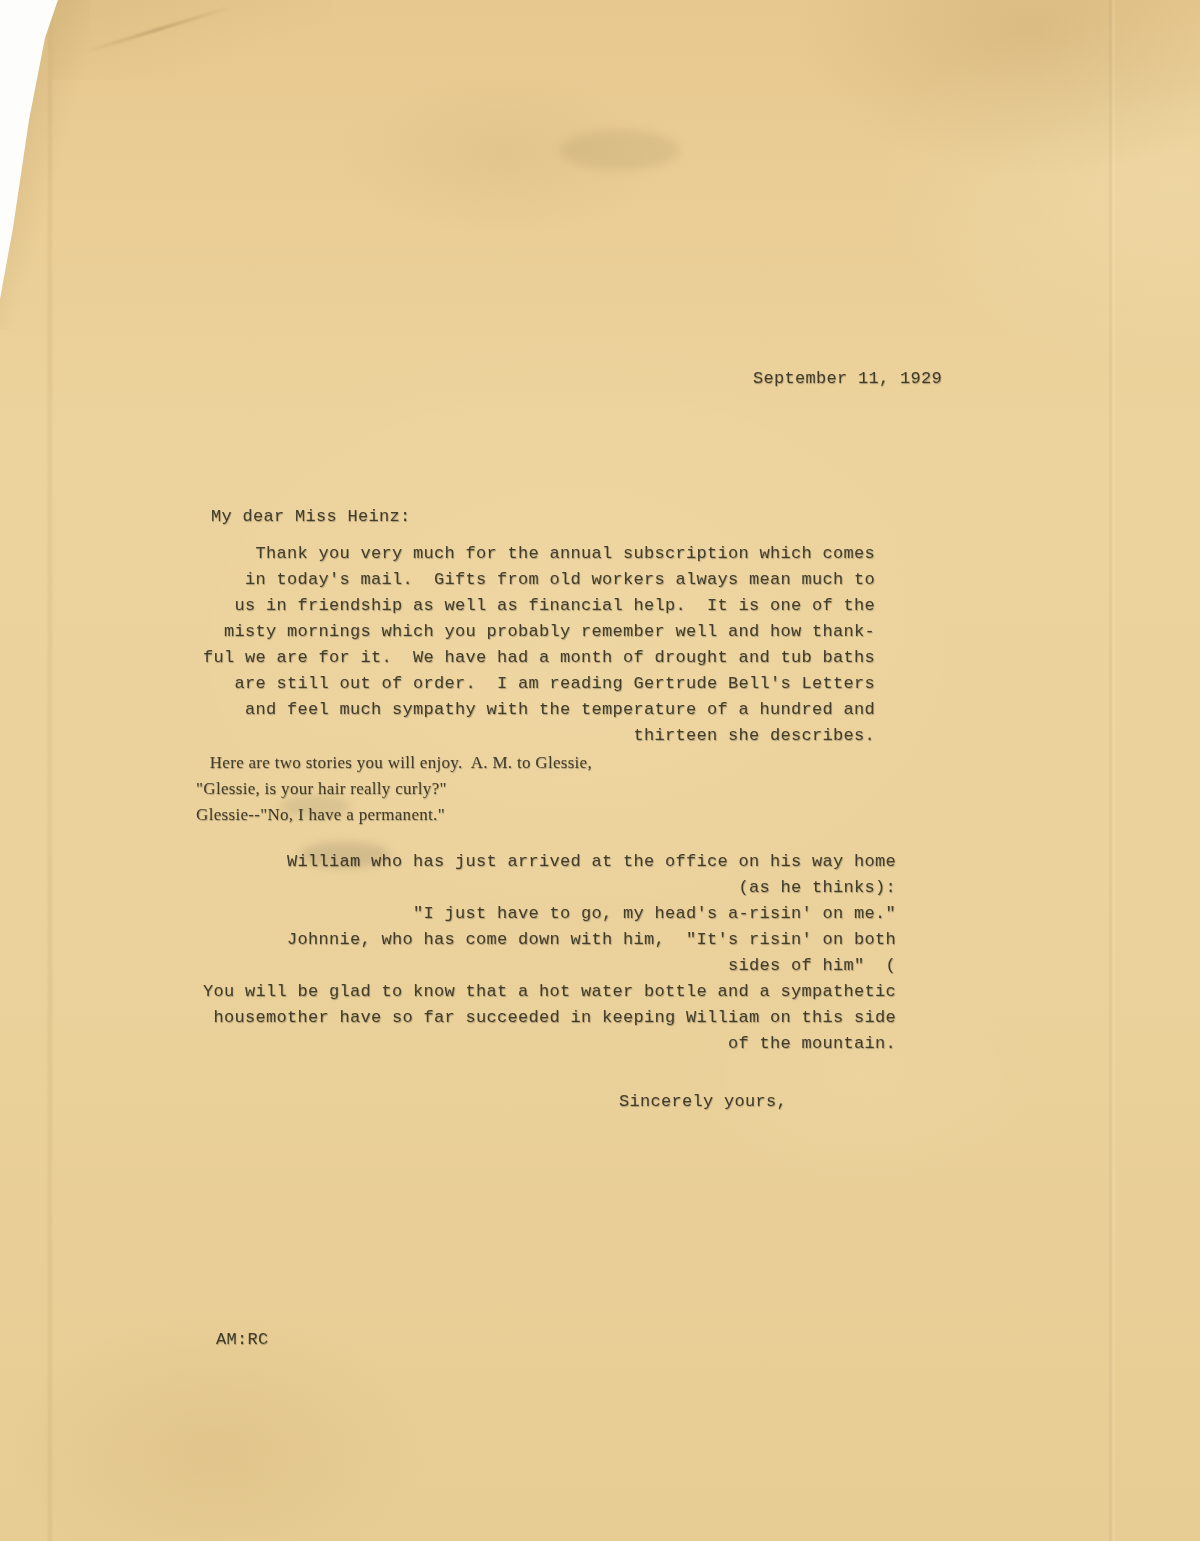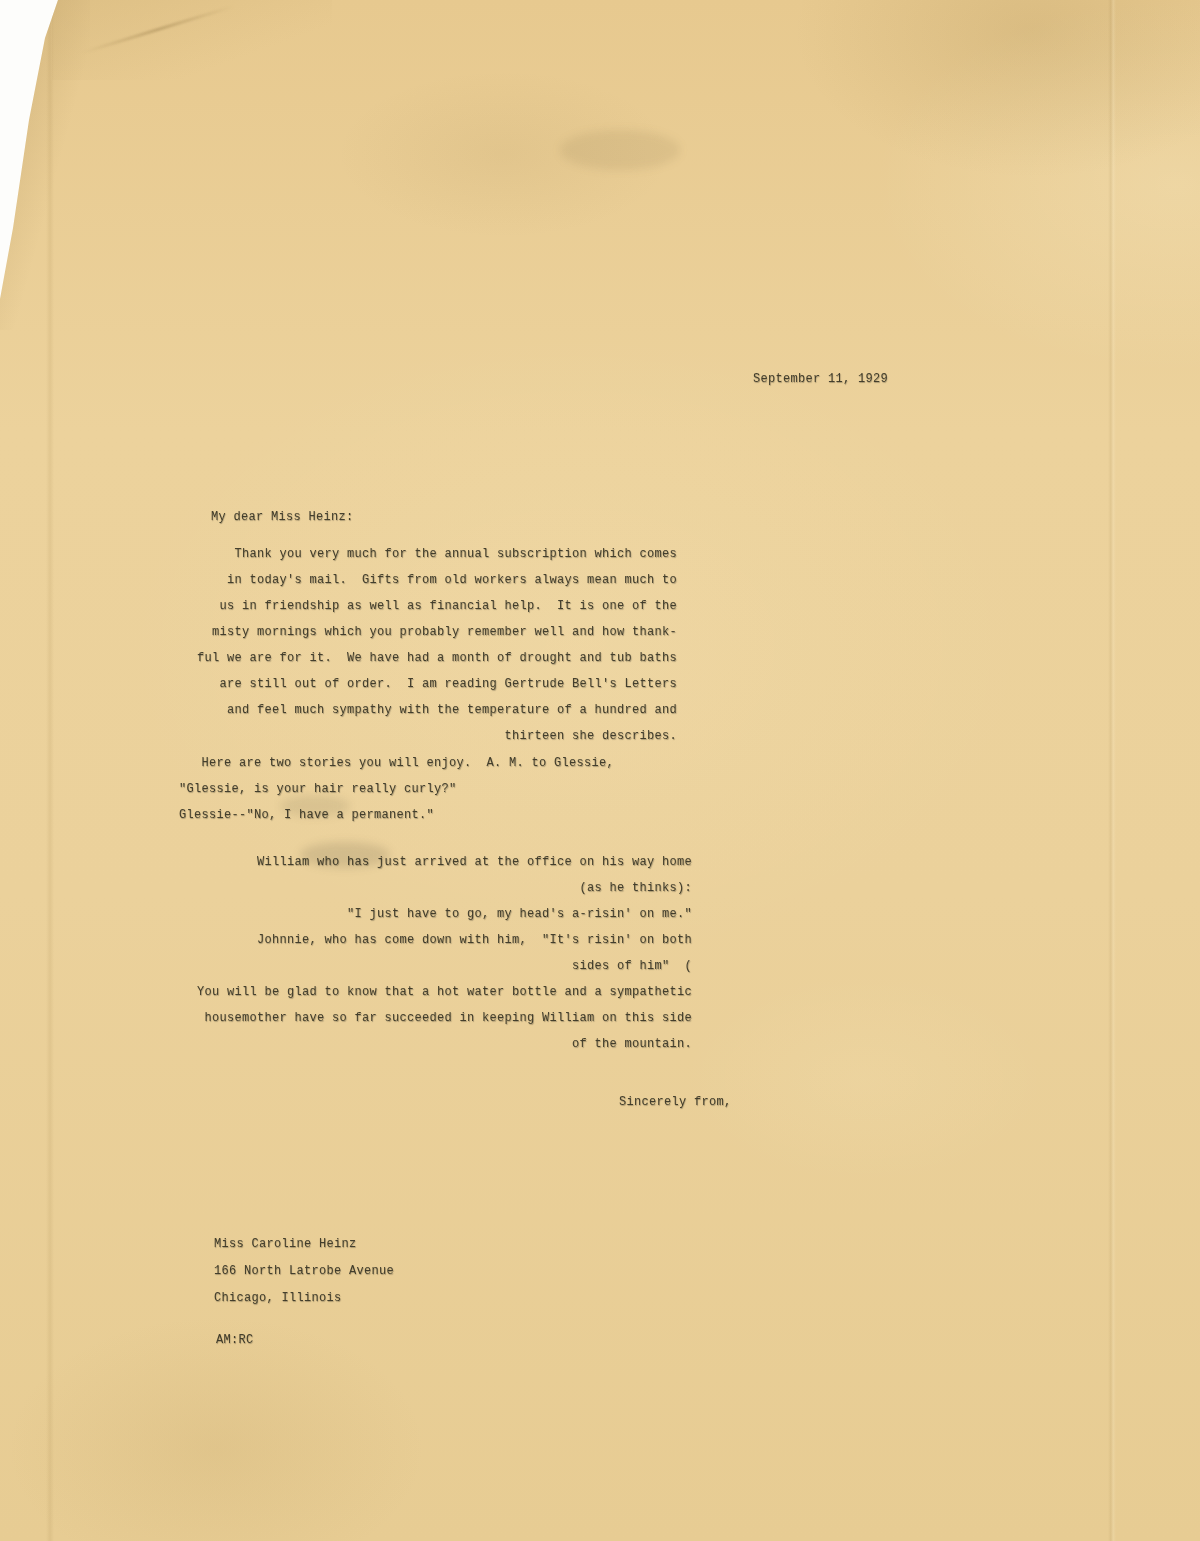--- a/index.html
+++ b/index.html
@@ -72,31 +72,31 @@
     filter: blur(4px);
     pointer-events: none;
   }
   .smudge.s1 { left: 300px; top: 842px; width: 90px; height: 26px; background: rgba(62,56,40,0.14); }
   .smudge.s2 { left: 280px; top: 795px; width: 70px; height: 22px; background: rgba(62,56,40,0.10); }
   .smudge.s3 { left: 560px; top: 130px; width: 120px; height: 40px; background: rgba(110,92,50,0.10); }
 
   .typed {
     position: absolute;
     font-family: "Liberation Mono", "DejaVu Sans Mono", monospace;
-    font-size: 12px;
+    font-size: 17px;
     line-height: 26px;
     letter-spacing: 0.3px;
     color: rgba(47,44,31,0.88);
     text-shadow: 0.6px 0.6px 0.9px rgba(47,44,31,0.35);
     white-space: pre-wrap;
   }
   .date-line      { left: 753px; top: 366px; }
   .salutation     { left: 211px; top: 504px; }
   .para-1         { left: 182px; top: 541px; text-align: right; }
-  .para-2         { left: 164px; top: 750px; }
+  .para-2         { left: 187px; top: 750px; font-family: Liberation Serif, serif; }
   .para-3         { left: 182px; top: 849px; text-align: right; }
   .closing        { left: 619px; top: 1089px; }
   .recipient      { left: 214px; top: 1231px; line-height: 27px; }
   .initials       { left: 208px; top: 1327px; margin-left: 8px; }
   .u-word {
     text-underline-offset: 3px;
     text-decoration-thickness: 1.5px;
   }
 </style>
 </head>
@@ -133,20 +133,17 @@
 
   <div class="typed para-3">     William who has just arrived at the office on his way home
 (as he thinks):
      "I just have to go, my head's a-risin' on me."
 Johnnie, who has come down with him,  "It's risin' on both
      sides of him"  (
   You will be glad to know that a hot water bottle and a sympathetic
   housemother have so far succeeded in keeping William on this side
   of the mountain.</div>
 
-  <div class="typed closing">Sincerely from,</div>
+  <div class="typed closing">Sincerely yours,</div>
 
-  <div class="typed recipient"><span>Miss Caroline Heinz</span>
-<span>166 North Latrobe Avenue</span>
-<span>Chicago, Illinois</span></div>
 
   <div class="typed initials">AM:RC</div>
 </div>
 
 </body></html>

